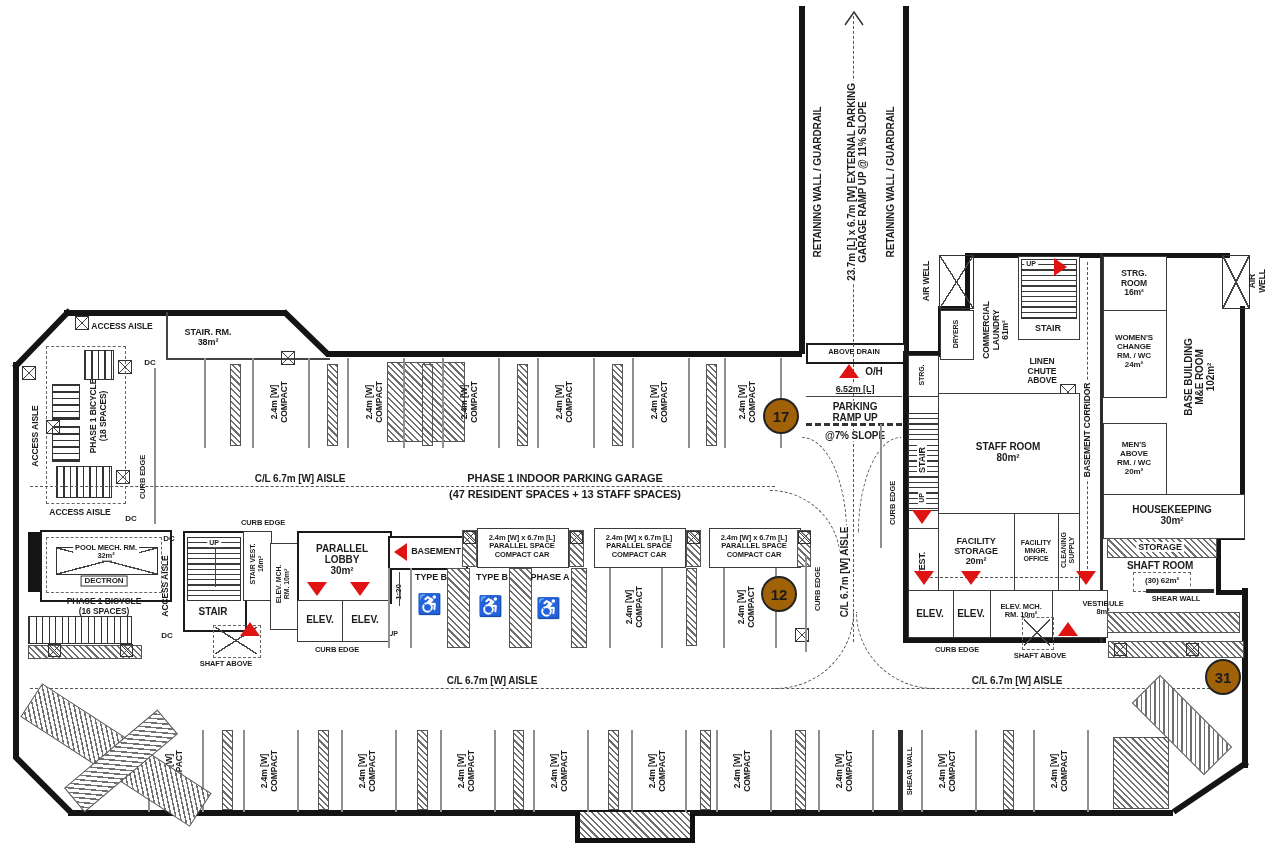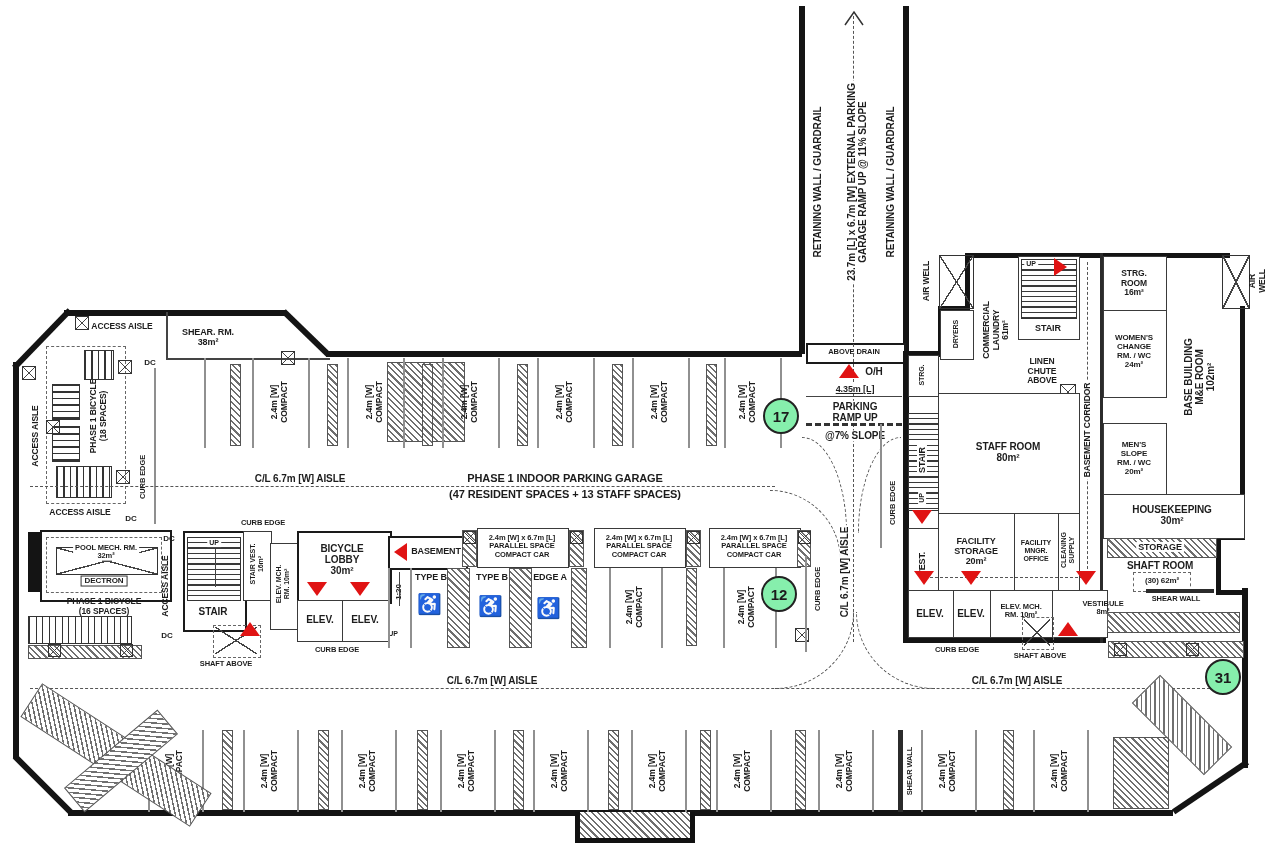--- a/index.html
+++ b/index.html
@@ -26,21 +26,21 @@
   .xb{border:1.2px solid #333;background:
       linear-gradient(to top right,transparent calc(50% - .7px),#444 calc(50% - .7px) calc(50% + .7px),transparent calc(50% + .7px)),
       linear-gradient(to bottom right,transparent calc(50% - .7px),#444 calc(50% - .7px) calc(50% + .7px),transparent calc(50% + .7px))}
   .xn{border:none}
   .sl{width:2px;top:358px;height:90px;background:#909090}
   .slm{top:568px;height:80px}
   .slb{top:730px;height:82px}
   .hc{width:9px;top:364px;height:80px}
   .hcb{width:9px;top:730px;height:78px}
   .cl{top:402px}.clm{top:607px}.clb{top:771px}
-  .cc{position:absolute;width:32px;height:32px;border:2px solid #222;border-radius:50%;background:#86efac;
+  .cc{position:absolute;width:32px;height:32px;border:2px solid #222;border-radius:50%;background:#a16207;
       display:flex;align-items:center;justify-content:center;font-weight:bold;font-size:15px}
   .tu{width:0;height:0;border-left:10px solid transparent;border-right:10px solid transparent;border-bottom:14px solid var(--red,#e01313)}
   .td{width:0;height:0;border-left:10px solid transparent;border-right:10px solid transparent;border-top:14px solid var(--red,#e01313)}
   .tl{width:0;height:0;border-top:9px solid transparent;border-bottom:9px solid transparent;border-right:13px solid var(--red,#e01313)}
   .tr2{width:0;height:0;border-top:9px solid transparent;border-bottom:9px solid transparent;border-left:13px solid var(--red,#e01313)}
   .dv{border-left:1.6px dashed #555;width:0}
   .dh{border-top:1.6px dashed #555;height:0}
   .dhb{border-top:3px dashed #333;height:0}
   .a1{border-top:1.6px dashed #555;border-right:1.6px dashed #555;border-top-right-radius:100% 100%}
   .a2{border-top:1.6px dashed #555;border-left:1.6px dashed #555;border-top-left-radius:100% 100%}
@@ -88,21 +88,21 @@
   <i class="w" style="left:1240px;top:306px;width:5px;height:232px"></i>
   <i class="w" style="left:1216px;top:535px;width:29px;height:5px"></i>
   <i class="w" style="left:1216px;top:535px;width:5px;height:60px"></i>
   <i class="w" style="left:1216px;top:590px;width:30px;height:5px"></i>
 
   <b class="lb" style="left:122px;top:327px">ACCESS AISLE</b>
   <b class="lb v" style="left:36px;top:436px">ACCESS AISLE</b>
   <b class="lb" style="left:80px;top:513px">ACCESS AISLE</b>
   <i class="ln2" style="left:166px;top:312px;width:2px;height:48px"></i>
   <i class="ln2" style="left:166px;top:358px;width:164px;height:2px"></i>
-  <b class="lb s9" style="left:208px;top:337px">SHEAR. RM.
+  <b class="lb s9" style="left:208px;top:337px">STAIR. RM.
 38m²</b>
   <b class="lb s8" style="left:150px;top:363px">DC</b>
   <i class="dsh" style="left:46px;top:346px;width:78px;height:156px"></i>
   <b class="lb v" style="left:99px;top:416px">PHASE 1 BICYCLE
 (18 SPACES)</b>
   <i class="rkv" style="left:84px;top:350px;width:28px;height:28px"></i>
   <i class="rkh" style="left:52px;top:384px;width:26px;height:34px"></i>
   <i class="rkh" style="left:52px;top:426px;width:26px;height:34px"></i>
   <i class="rkv" style="left:56px;top:466px;width:54px;height:30px"></i>
   <i class="xb" style="left:75px;top:316px;width:12px;height:12px"></i>
@@ -157,21 +157,21 @@
   <i class="dh" style="left:30px;top:688px;width:1180px"></i>
   <b class="lb s10 bg" style="left:300px;top:479px">C/L 6.7m [W] AISLE</b>
   <b class="lb s11 bg" style="left:565px;top:478px">PHASE 1 INDOOR PARKING GARAGE</b>
   <b class="lb s11 bg" style="left:565px;top:494px">(47 RESIDENT SPACES + 13 STAFF SPACES)</b>
   <b class="lb v s10 bg" style="left:845px;top:572px">C/L 6.7m [W] AISLE</b>
   <b class="lb s10 bg" style="left:492px;top:681px">C/L 6.7m [W] AISLE</b>
   <b class="lb s10 bg" style="left:1017px;top:681px">C/L 6.7m [W] AISLE</b>
 
   <i class="tu" style="left:839px;top:364px"></i>
   <b class="lb s10 bg" style="left:874px;top:372px">O/H</b>
-  <b class="lb s9 u bg" style="left:855px;top:389px">4.35m [L]</b>
+  <b class="lb s9 u bg" style="left:855px;top:389px">6.52m [L]</b>
   <i class="ln2" style="left:806px;top:396px;width:96px;height:1px"></i>
   <b class="lb s10 bg" style="left:855px;top:412px">PARKING
 RAMP UP</b>
   <i class="dhb" style="left:806px;top:423px;width:96px"></i>
   <b class="lb s10 bg" style="left:855px;top:436px">@7% SLOPE</b>
   <i class="ln" style="left:880px;top:424px;width:2px;height:124px"></i>
   <b class="lb v s75" style="left:893px;top:503px">CURB EDGE</b>
 
   <i class="w" style="left:28px;top:532px;width:12px;height:60px"></i>
   <i class="bx2" style="left:40px;top:530px;width:128px;height:68px"></i>
@@ -199,21 +199,21 @@
   <i class="xb xn" style="left:215px;top:627px;width:42px;height:27px"></i>
   <b class="lb s75" style="left:226px;top:664px">SHAFT ABOVE</b>
   <i class="tu" style="left:240px;top:622px"></i>
   <i class="bx" style="left:243px;top:531px;width:27px;height:68px"></i>
   <b class="lb v s7" style="left:257px;top:564px">STAIR VEST.
 16m²</b>
   <i class="bx" style="left:270px;top:543px;width:27px;height:85px"></i>
   <b class="lb v s7" style="left:283px;top:584px">ELEV. MCH.
 RM. 10m²</b>
   <i class="bx2" style="left:297px;top:531px;width:91px;height:69px"></i>
-  <b class="lb s10" style="left:342px;top:560px">BICYCLE
+  <b class="lb s10" style="left:342px;top:560px">PARALLEL
 LOBBY
 30m²</b>
   <i class="td" style="left:307px;top:582px"></i>
   <i class="td" style="left:350px;top:582px"></i>
   <i class="bx" style="left:297px;top:600px;width:45px;height:40px"></i>
   <i class="bx" style="left:342px;top:600px;width:46px;height:40px"></i>
   <b class="lb s10" style="left:320px;top:620px">ELEV.</b>
   <b class="lb s10" style="left:365px;top:620px">ELEV.</b>
   <b class="lb s75" style="left:263px;top:523px">CURB EDGE</b>
   <b class="lb s75" style="left:337px;top:650px">CURB EDGE</b>
@@ -225,21 +225,21 @@
   <i class="sl slm" style="left:388px"></i>
   <i class="sl slm" style="left:410px"></i>
   <b class="lb v s8" style="left:399px;top:592px">1:20</b>
   <i class="ln2" style="left:399px;top:572px;width:1px;height:34px"></i>
   <b class="lb s9" style="left:431px;top:577px">TYPE B</b>
   <b class="lb whc" style="left:430px;top:604px">♿</b>
   <i class="hz" style="left:447px;top:568px;width:21px;height:78px"></i>
   <b class="lb s9" style="left:492px;top:577px">TYPE B</b>
   <b class="lb whc" style="left:491px;top:606px">♿</b>
   <i class="hz" style="left:509px;top:568px;width:21px;height:78px"></i>
-  <b class="lb s9" style="left:550px;top:577px">EDGE A</b>
+  <b class="lb s9" style="left:550px;top:577px">PHASE A</b>
   <b class="lb whc" style="left:549px;top:608px">♿</b>
   <i class="hz" style="left:571px;top:568px;width:14px;height:78px"></i>
 
   <i class="bx" style="left:477px;top:528px;width:90px;height:38px"></i>
   <b class="lb s75" style="left:522px;top:547px">2.4m [W] x 6.7m [L]
 PARALLEL SPACE
 COMPACT CAR</b>
   <i class="bx" style="left:594px;top:528px;width:90px;height:38px"></i>
   <b class="lb s75" style="left:639px;top:547px">2.4m [W] x 6.7m [L]
 PARALLEL SPACE
@@ -336,21 +336,21 @@
   <b class="lb" style="left:1134px;top:283px">STRG.
 ROOM
 16m²</b>
   <i class="bx" style="left:1103px;top:310px;width:62px;height:86px"></i>
   <b class="lb s8" style="left:1134px;top:352px">WOMEN'S
 CHANGE
 RM. / WC
 24m²</b>
   <i class="bx" style="left:1103px;top:423px;width:62px;height:73px"></i>
   <b class="lb s8" style="left:1134px;top:459px">MEN'S
-SLOPE
+ABOVE
 RM. / WC
 20m²</b>
   <b class="lb v s10" style="left:1200px;top:377px">BASE BUILDING
 M&amp;E ROOM
 102m²</b>
   <i class="bx" style="left:1103px;top:494px;width:140px;height:43px"></i>
   <b class="lb s10" style="left:1172px;top:515px">HOUSEKEEPING
 30m²</b>
   <i class="hz" style="left:1107px;top:538px;width:108px;height:18px"></i>
   <b class="lb s9 bg" style="left:1160px;top:547px">STORAGE</b>

